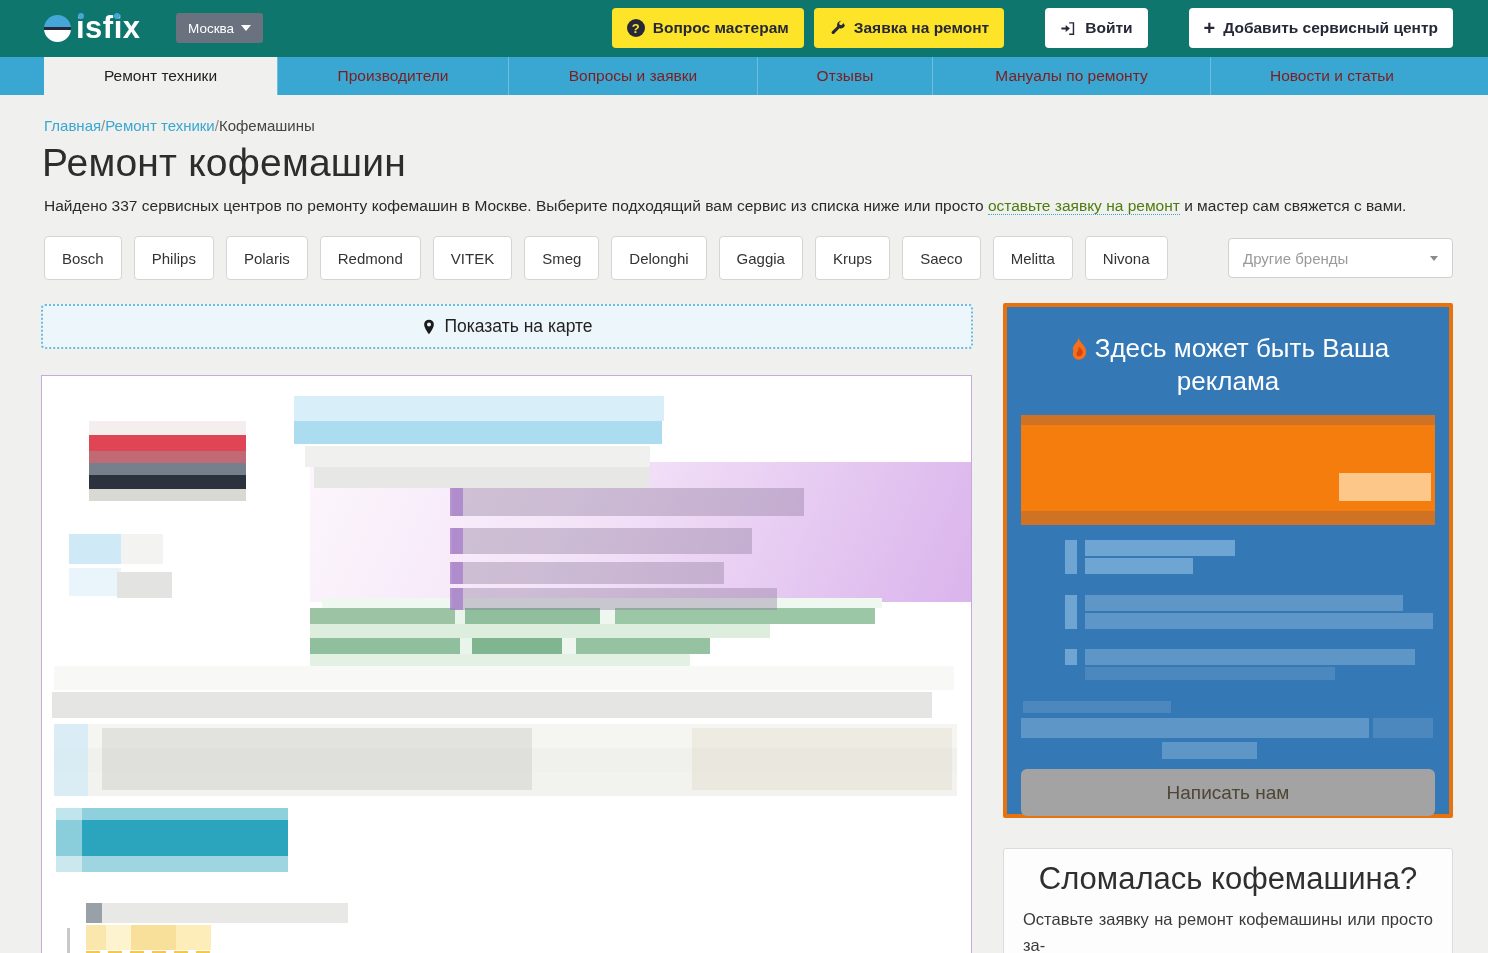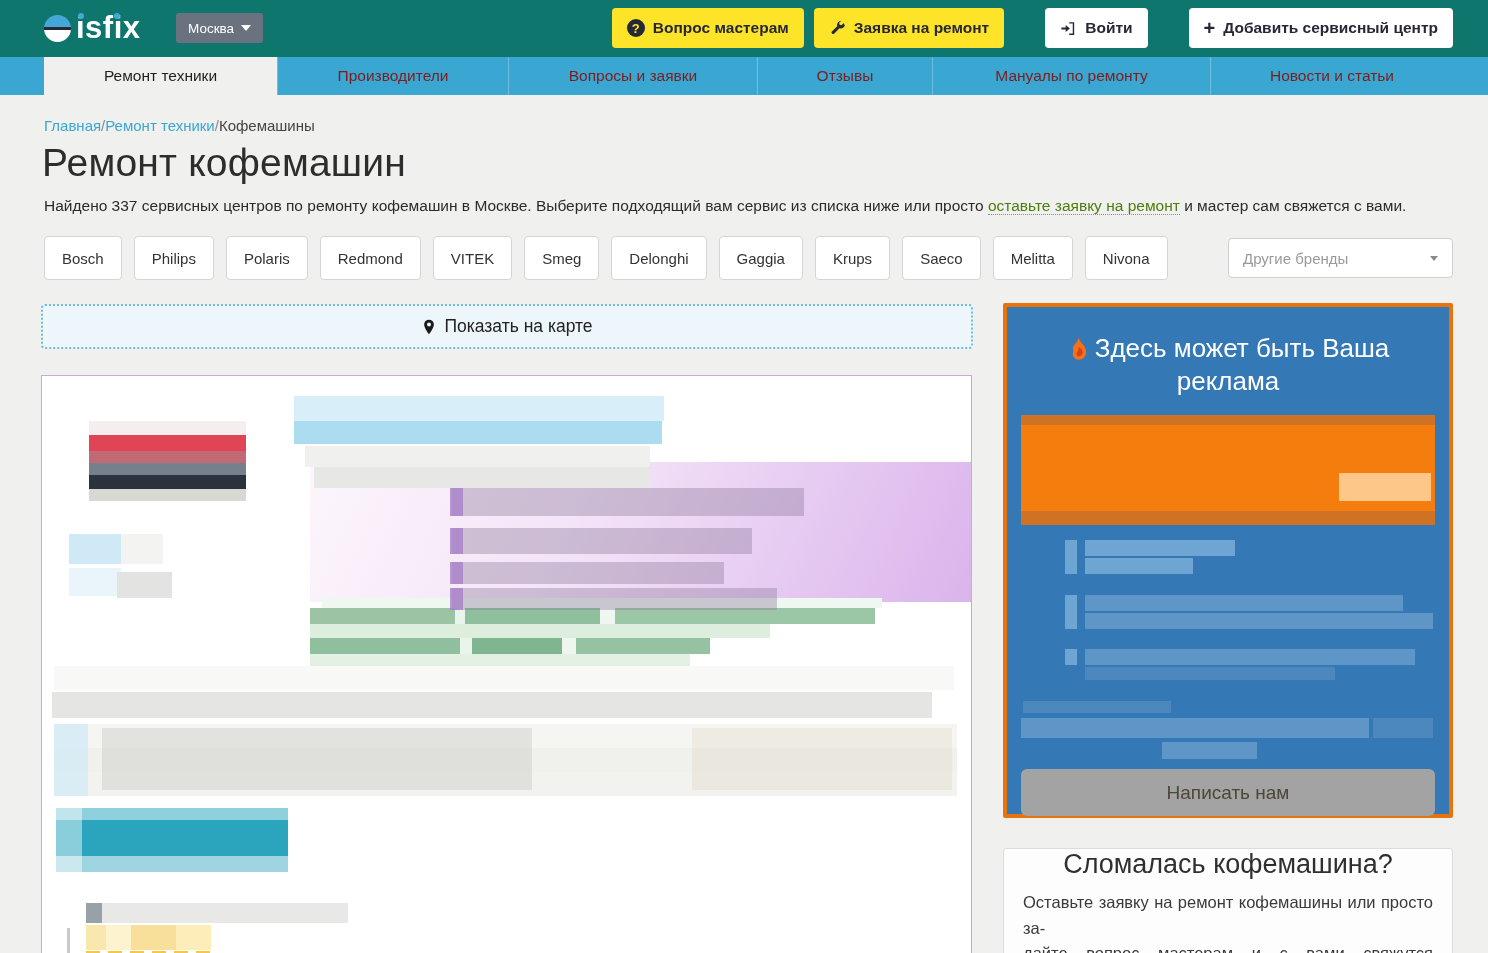--- a/index.html
+++ b/index.html
@@ -128,21 +128,21 @@
   .l2a { left:78px; top:288px; width:318px; height:16px; } .l2b { left:78px; top:306px; width:348px; height:16px; }
   .l3a { left:78px; top:342px; width:330px; height:16px; } .l3b { left:78px; top:360px; width:250px; height:13px; }
   .c1  { left:16px; top:394px; width:148px; height:12px; }
   .c2  { left:14px; top:411px; width:348px; height:20px; } .c2b { left:366px; top:411px; width:60px; height:20px; }
   .c3  { left:155px; top:435px; width:95px; height:17px; }
   .ad-btn { position:absolute; left:14px; top:462px; width:414px; height:47px; background:#a3a3a3; border:none; border-radius:6px;
     font-size:19px; color:#4e4636; font-family:inherit; cursor:pointer; }
 
   
   .widget { position:absolute; left:1003px; top:848px; width:450px; height:140px; background:#fdfdfd; border:1px solid #dcdcdc; border-radius:3px; }
-  .widget-title { text-align:center; font-size:27px; font-weight:300; color:#2f2f2f; }
+  .widget-title { margin-top:12px; text-align:center; font-size:31px; font-weight:300; color:#2f2f2f; }
   .widget-text { margin:10px 19px 0 19px; font-size:16.5px; color:#3a3a3a; line-height:1.55; white-space:pre-line; text-align:justify; }
 </style>
 </head>
 <body>
 
 <div id="page">
 
   <div class="hdr">
     <div class="logo">
       <span class="logo-circle"></span>

